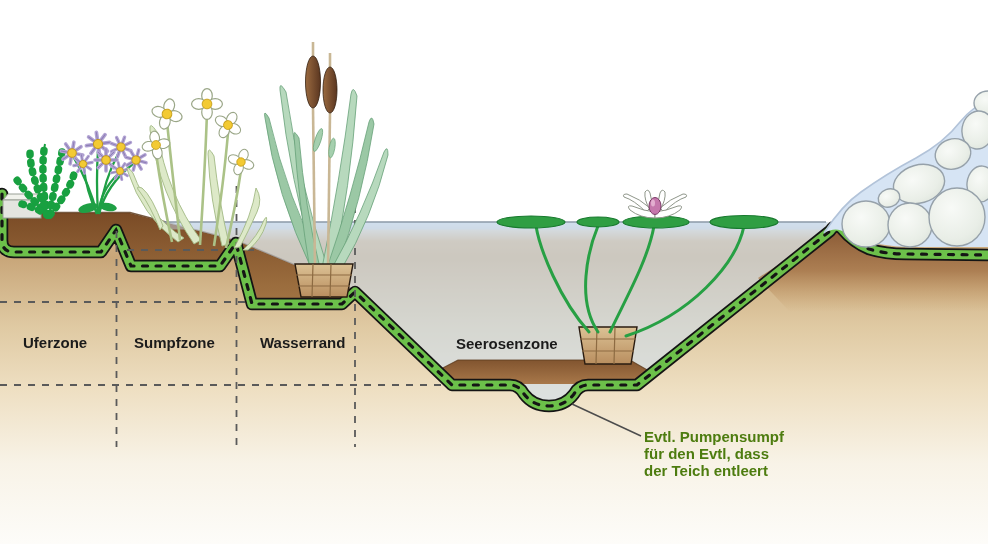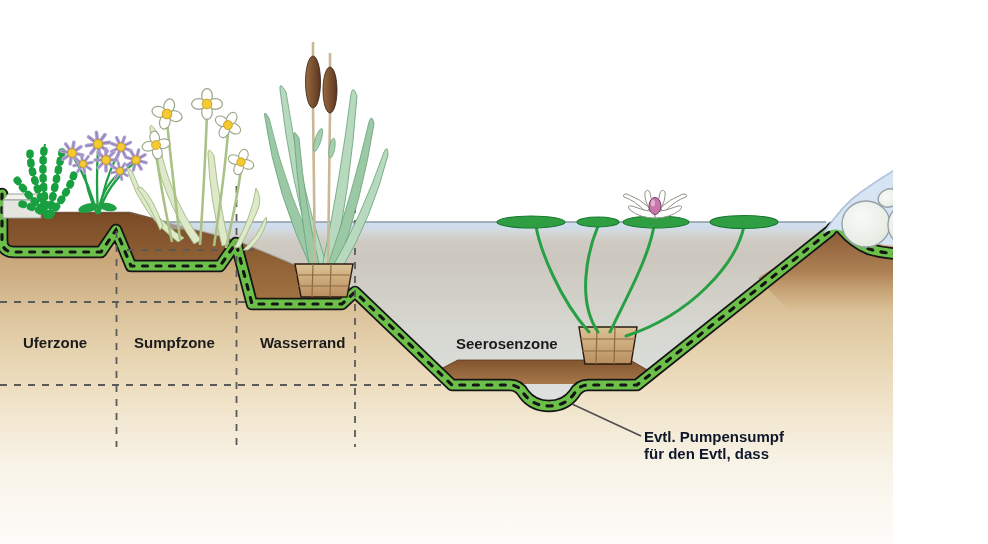--- a/index.html
+++ b/index.html
@@ -1,20 +1,20 @@
 <!DOCTYPE html>
 <html><head>
 <meta charset="utf-8">
 <style>
   html,body{margin:0;padding:0;background:#fff;}
-  .stage{position:relative;width:893px;height:544px;background:#ffffff;overflow:hidden;
+  .stage{position:relative;width:988px;height:544px;background:#ffffff;overflow:hidden;
          font-family:"Liberation Sans",sans-serif;}
   .stage svg{position:absolute;left:0;top:0;}
   .zlabel{position:absolute;font-weight:700;font-size:15px;color:#1b1b1b;white-space:nowrap;}
-  .ann{position:absolute;left:644px;top:428px;font-weight:700;font-size:15px;line-height:17px;color:#0f172a;}
+  .ann{position:absolute;left:644px;top:428px;font-weight:700;font-size:15px;line-height:17px;color:#4d7c0f;}
   .ann span{display:block;}
 </style>
 </head>
 <body>
 
 <div class="stage">
 
 <svg width="988" height="544" viewBox="0 0 988 544">
   <defs>
     <linearGradient id="gSub" gradientUnits="userSpaceOnUse" x1="0" y1="222" x2="0" y2="544">
@@ -239,15 +239,16 @@
 </svg>
 
 <div class="zlabel" style="left:23px;top:334px">Uferzone</div>
 <div class="zlabel" style="left:134px;top:334px">Sumpfzone</div>
 <div class="zlabel" style="left:260px;top:334px">Wasserrand</div>
 <div class="zlabel" style="left:456px;top:335px">Seerosenzone</div>
 
 <div class="ann">
   <span>Evtl. Pumpensumpf</span>
   <span>für den Evtl, dass</span>
+  <span>der Teich entleert</span>
 </div>
 
 </div>
 
 </body></html>

